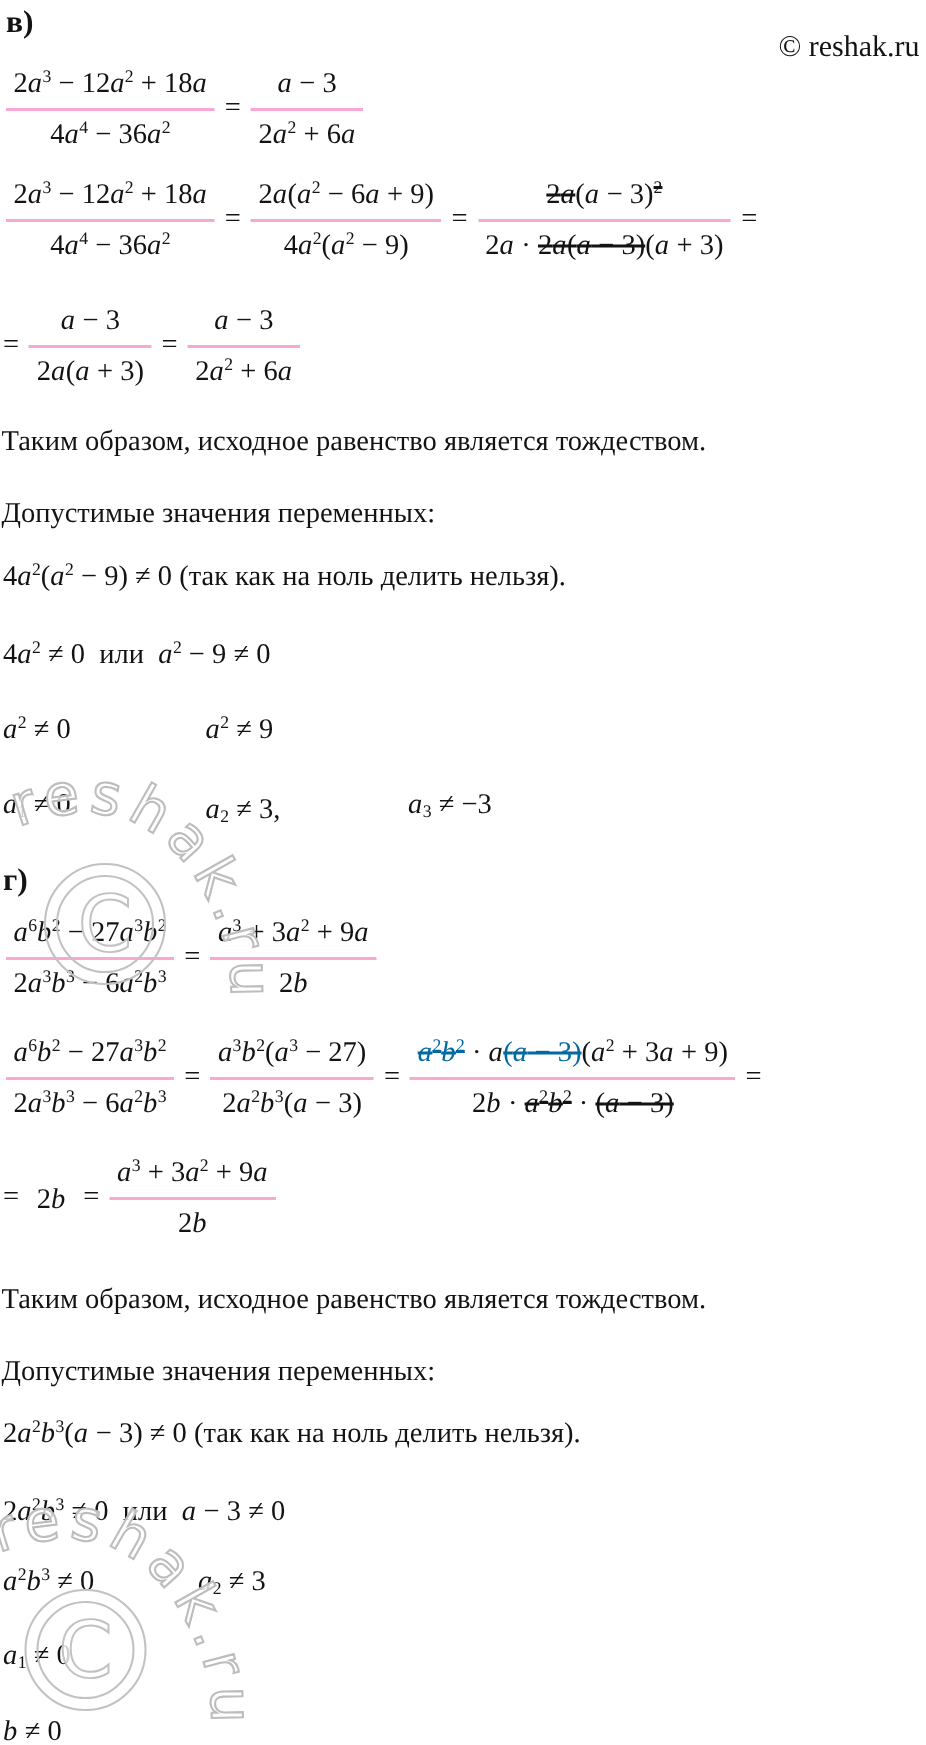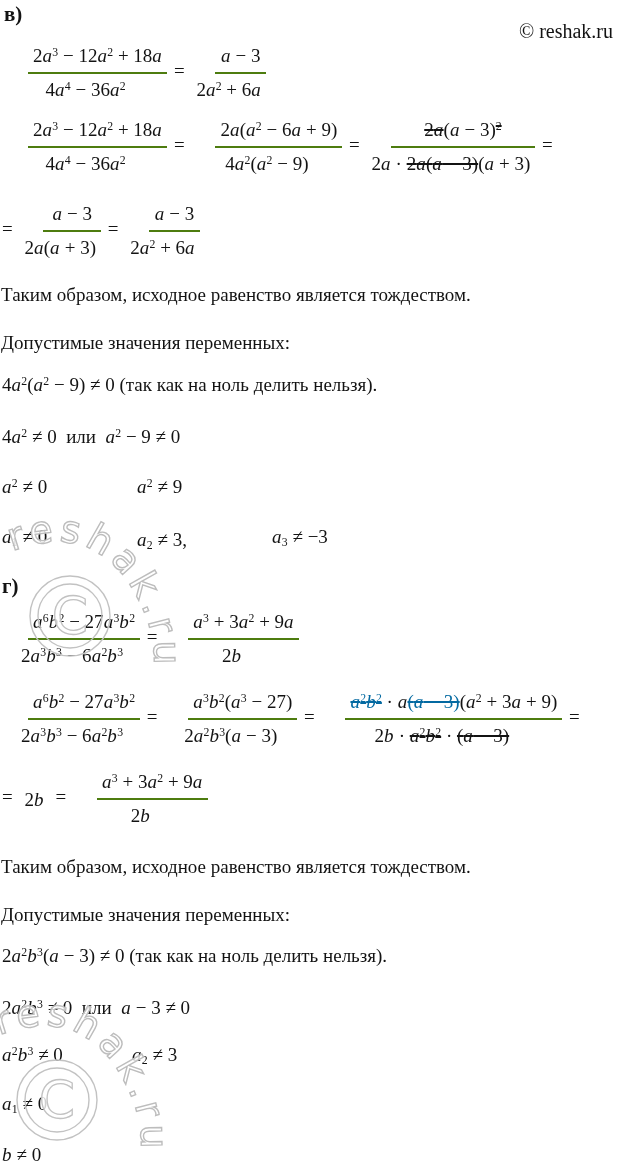--- a/index.html
+++ b/index.html
@@ -9,21 +9,21 @@
     font-family:"Liberation Serif", serif;
   }
   .abs { position:absolute; }
   .label { font-weight:bold; font-size:21px; line-height:24px; }
   .text-line { font-size:19px; line-height:23px; white-space:nowrap; }
   .math { font-size:19px; line-height:26px; white-space:nowrap; }
   .math i { font-style:italic; letter-spacing:0.3px; }
   sup { font-size:0.62em; line-height:0; vertical-align:0.55em; }
   sub { font-size:0.62em; line-height:0; vertical-align:-0.25em; }
   .fr { display:inline-block; vertical-align:middle; text-align:center; margin:0 2px; }
-  .fr .nu { display:block; padding:1px 5px 3px; border-bottom:2px solid #4d7c0f;margin-left:24px; }
+  .fr .nu { display:block; padding:1px 5px 3px; border-bottom:2px solid #f9a8d4; }
   .fr .de { display:block; padding:3px 5px 1px; }
   s { text-decoration:line-through; text-decoration-thickness:1.7px; }
   .lt { color:#0369a1; }
   .copyright { font-size:20px; line-height:26px;margin-top:16px; }
   
   .wm { position:absolute; pointer-events:none; }
   .wm .wmc { fill:none; stroke:#c2c2c2; stroke-width:1.4; }
   .wm .wmC { font-family:"DejaVu Sans", sans-serif; font-size:52px; fill:#ffffff; fill-opacity:0.8;
              stroke:#c2c2c2; stroke-width:1.3; text-anchor:middle; }
   .wm .wmt { font-family:"DejaVu Sans", sans-serif; font-size:38px; letter-spacing:5px;

